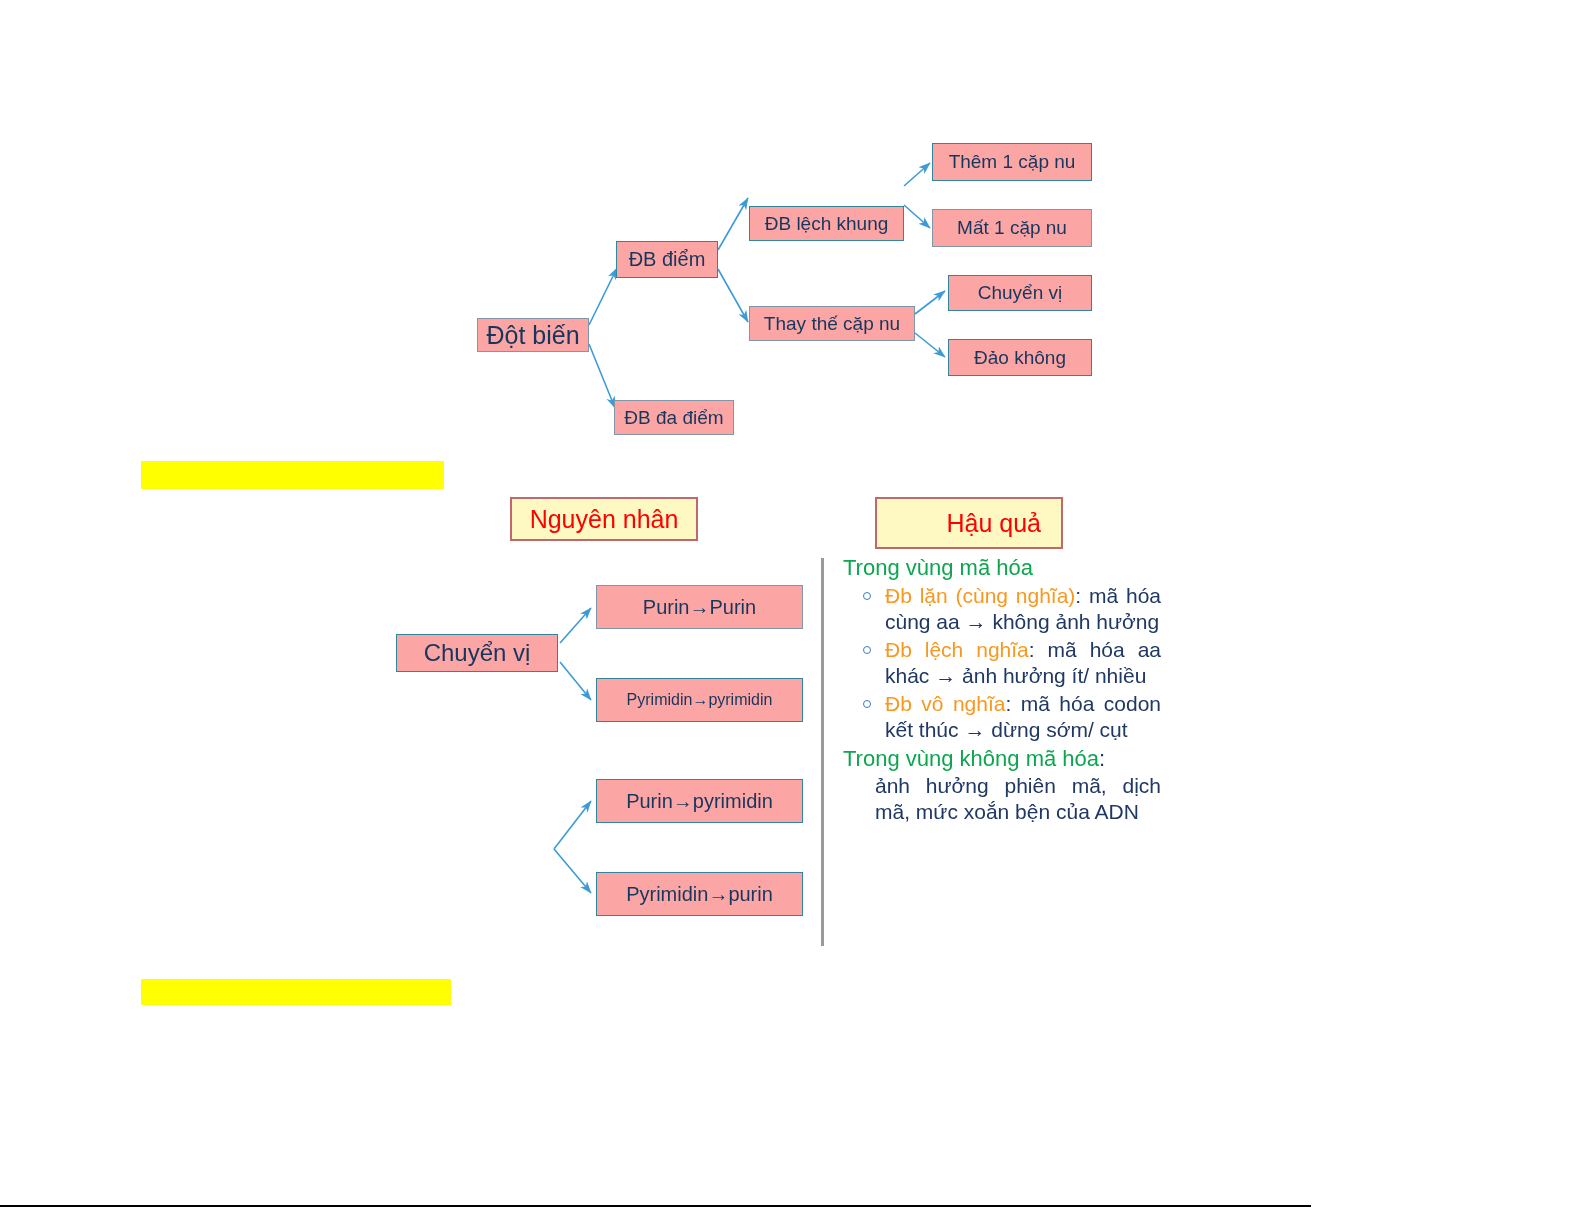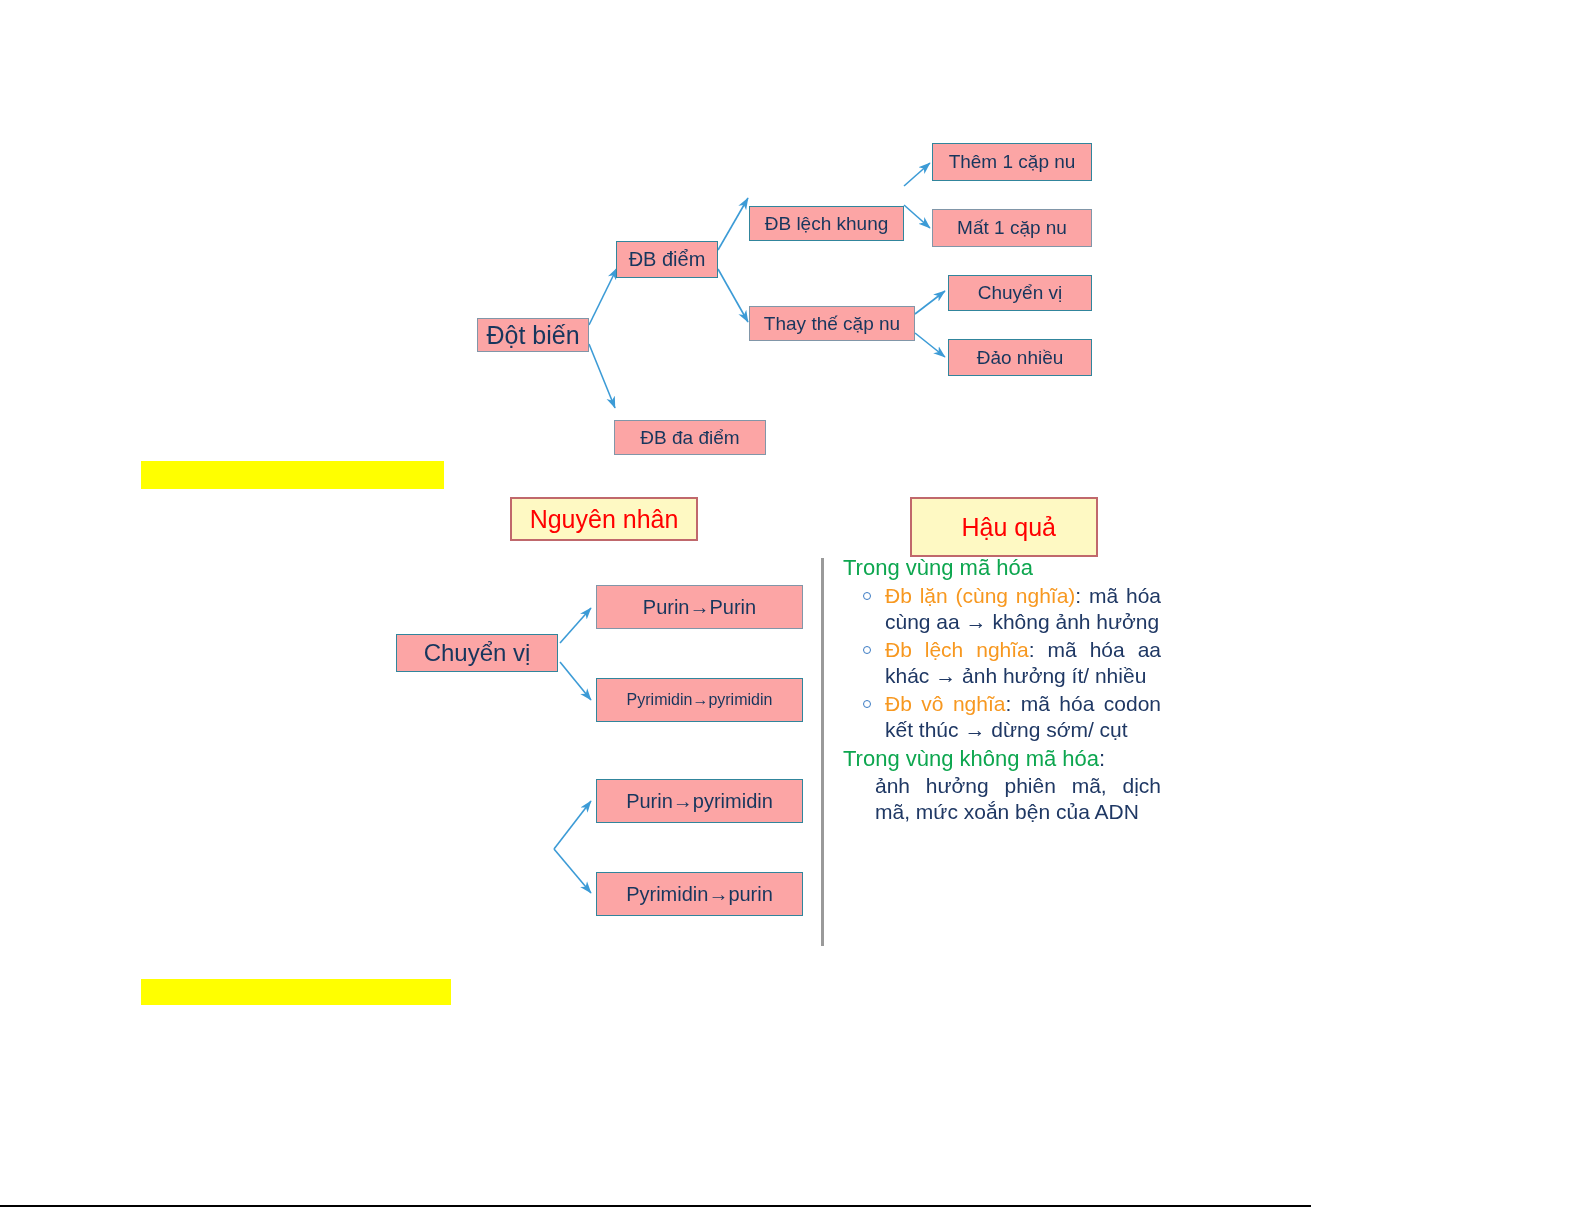--- a/index.html
+++ b/index.html
@@ -166,21 +166,21 @@
   </svg>
 
   <div class="node steel" style="left:477px; top:318px; width:112px; height:34px; font-size:25px;">
     <span>Đột biến</span>
   </div>
 
   <div class="node thick" style="left:616px; top:241px; width:102px; height:37px; font-size:20px;">
     <span>ĐB điểm</span>
   </div>
 
-  <div class="node steel" style="left:614px; top:420px; width:152px; height:35px; font-size:19px;">
+  <div class="node steel" style="left:614px; top:400px; width:120px; height:35px; font-size:19px;">
     <span>ĐB đa điểm</span>
   </div>
 
   <div class="node thick" style="left:749px; top:178px; width:155px; height:35px; font-size:19px;margin-top:28px;">
     <span>ĐB lệch khung</span>
   </div>
 
   <div class="node steel" style="left:749px; top:306px; width:166px; height:35px; font-size:19px;">
     <span>Thay thế cặp nu</span>
   </div>
@@ -191,32 +191,32 @@
 
   <div class="node steel" style="left:932px; top:209px; width:160px; height:38px; font-size:19px;">
     <span>Mất 1 cặp nu</span>
   </div>
 
   <div class="node thick" style="left:948px; top:275px; width:144px; height:36px; font-size:19px;">
     <span>Chuyển vị</span>
   </div>
 
   <div class="node thick" style="left:948px; top:339px; width:144px; height:37px; font-size:19px;">
-    <span>Đảo nhiều</span>
+    <span>Đảo không</span>
   </div>
 
   <div class="highlight" style="left:141px; top:461px; width:303px; height:28px;"></div>
 
   <div class="highlight" style="left:141px; top:979px; width:310px; height:26px;"></div>
 
   <div class="redbox" style="left:510px; top:497px; width:188px; height:44px;">
     <span>Nguyên nhân</span>
   </div>
 
-  <div class="redbox" style="left:910px; top:497px; width:188px; height:60px; justify-content:flex-end; padding-right:40px;">
+  <div class="redbox" style="left:875px; top:497px; width:188px; height:52px; justify-content:flex-end; padding-right:20px;">
     <span>Hậu quả</span>
   </div>
 
   <div class="node thick" style="left:396px; top:634px; width:162px; height:38px; font-size:24px;">
     <span>Chuyển vị</span>
   </div>
 
   <div class="node steel" style="left:596px; top:585px; width:207px; height:44px; font-size:20px;text-align:right;">
     <span>Purin→Purin</span>
   </div>

